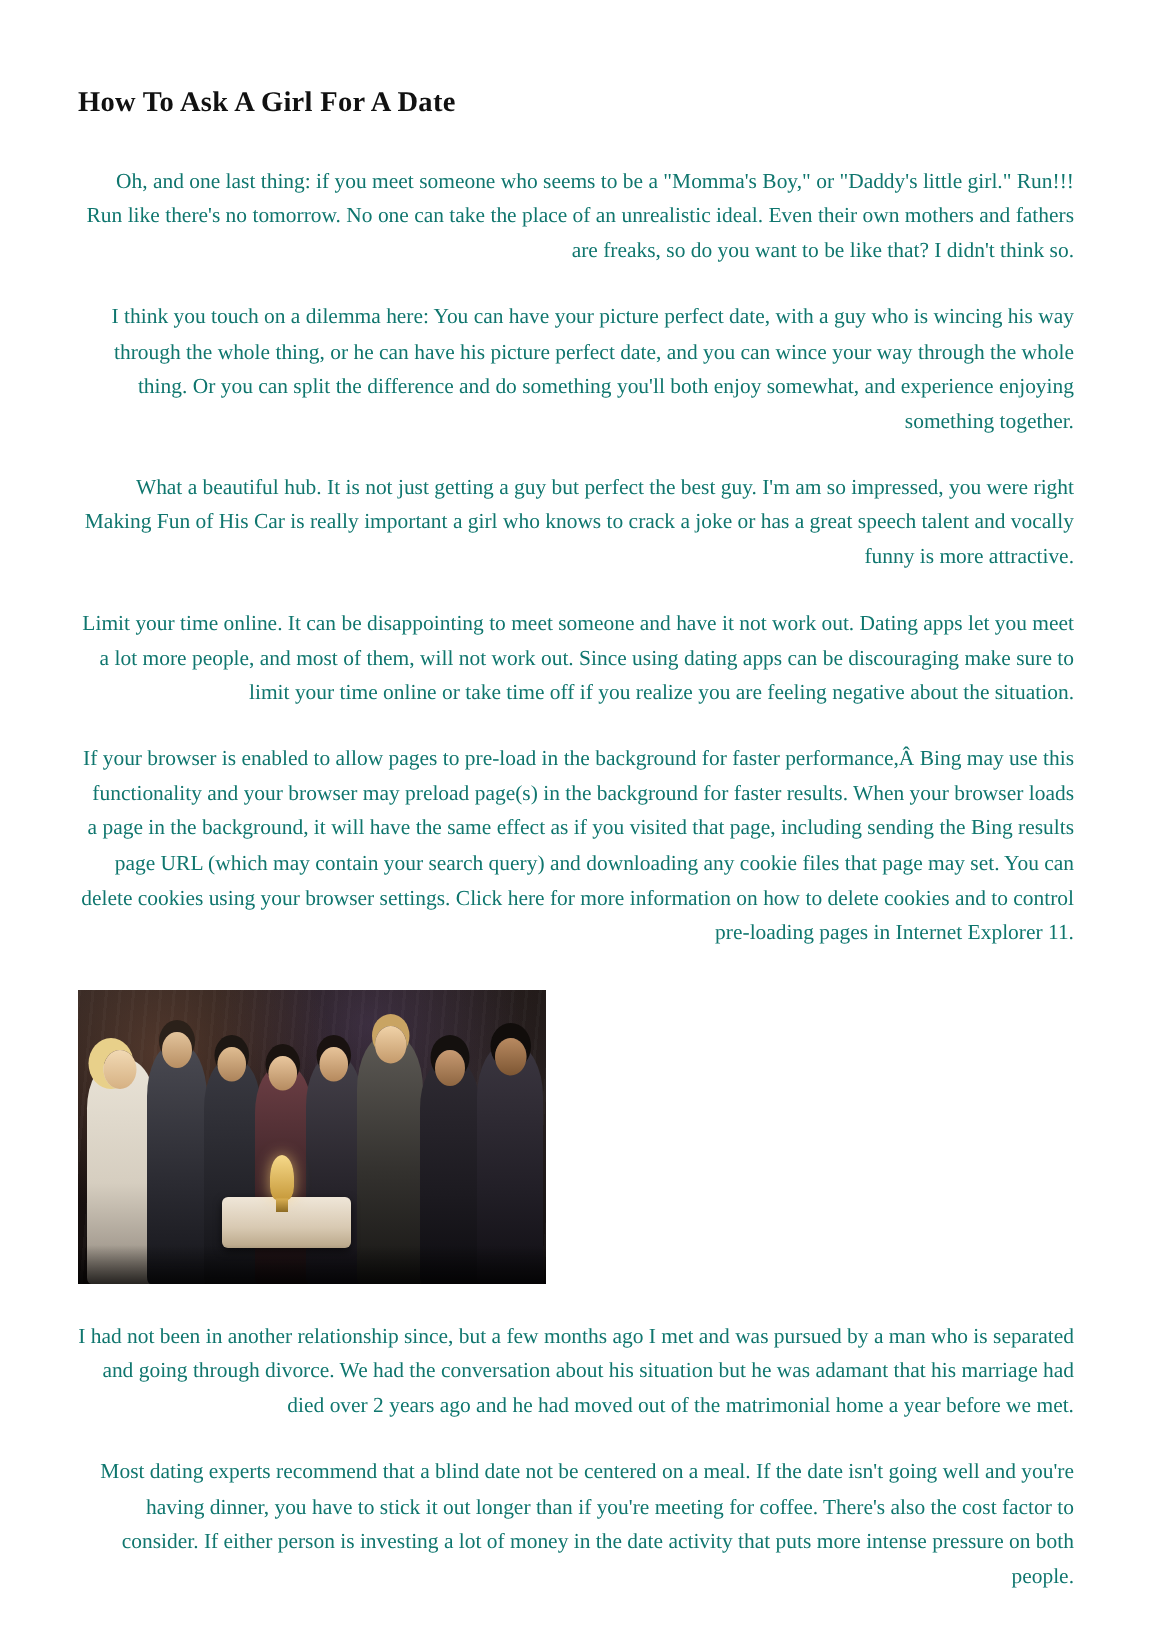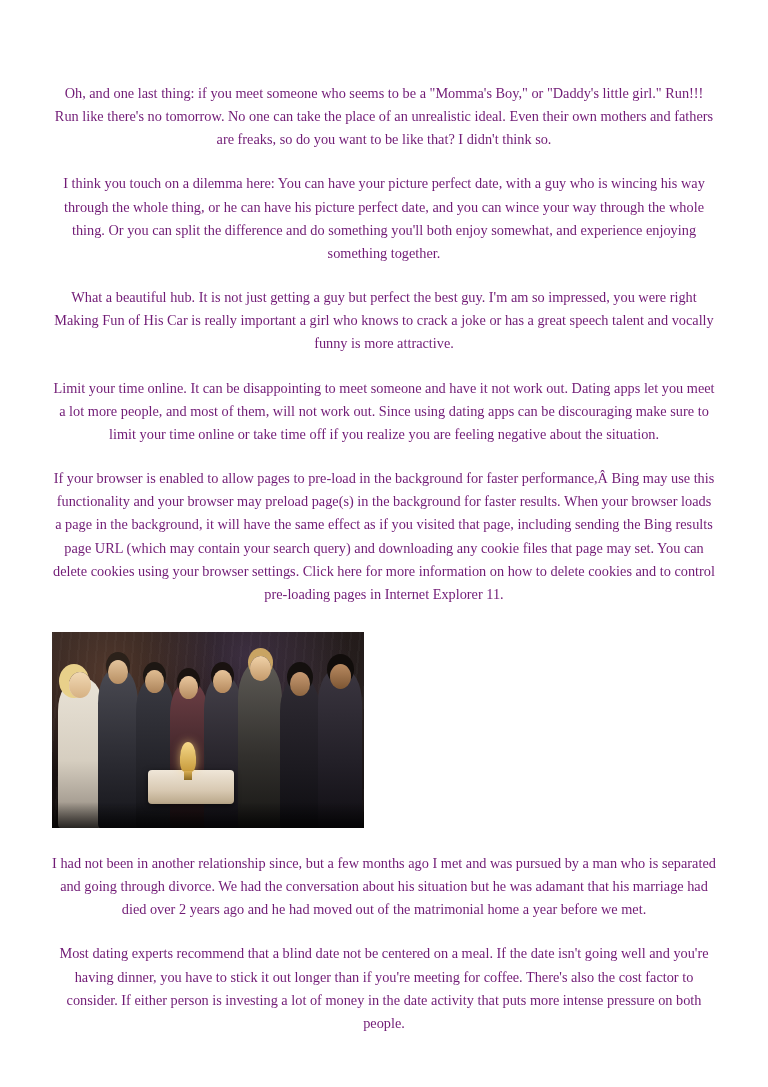--- a/index.html
+++ b/index.html
@@ -28,22 +28,22 @@
     margin: 6px 0 0 0;
     color: #111111;
   }
   .body-block {
     margin-top: 30px;
   }
   p.para {
     font-size: 14.3px;
     line-height: 1.62;
     margin: 0 0 21px 0;
-    color: #701a75;
-    text-align: center;
+    color: #0f766e;
+    text-align: right;
   }
   .figure {
     margin: 26px 0 24px 0;
   }
   .photo {
     width: 312px;
     height: 196px;
     position: relative;
     overflow: hidden;
     background: #0d0a0b;
@@ -104,20 +104,21 @@
     position: absolute; left: 4px; bottom: -8px;
     width: 8px; height: 9px;
     background: linear-gradient(180deg, #d9ae51, #8d6b23);
   }
 </style>
 </head>
 <body>
 
 <div class="page">
 
+  <h1 class="doc-title">How To Ask A Girl For A Date</h1>
 
   <div class="body-block">
     <p class="para">Oh, and one last thing: if you meet someone who seems to be a "Momma's Boy," or "Daddy's little girl." Run!!! Run like there's no tomorrow. No one can take the place of an unrealistic ideal. Even their own mothers and fathers are freaks, so do you want to be like that? I didn't think so.</p>
     <p class="para">I think you touch on a dilemma here: You can have your picture perfect date, with a guy who is wincing his way through the whole thing, or he can have his picture perfect date, and you can wince your way through the whole thing. Or you can split the difference and do something you'll both enjoy somewhat, and experience enjoying something together.</p>
     <p class="para">What a beautiful hub. It is not just getting a guy but perfect the best guy. I'm am so impressed, you were right Making Fun of His Car is really important a girl who knows to crack a joke or has a great speech talent and vocally funny is more attractive.</p>
     <p class="para">Limit your time online. It can be disappointing to meet someone and have it not work out. Dating apps let you meet a lot more people, and most of them, will not work out. Since using dating apps can be discouraging make sure to limit your time online or take time off if you realize you are feeling negative about the situation.</p>
     <p class="para">If your browser is enabled to allow pages to pre-load in the background for faster performance,Â Bing may use this functionality and your browser may preload page(s) in the background for faster results. When your browser loads a page in the background, it will have the same effect as if you visited that page, including sending the Bing results page URL (which may contain your search query) and downloading any cookie files that page may set. You can delete cookies using your browser settings. Click here for more information on how to delete cookies and to control pre-loading pages in Internet Explorer 11.</p>
 
     <div class="figure">
       <div class="photo" title="Group of young people posing together at a party holding a cake and a golden trophy">

